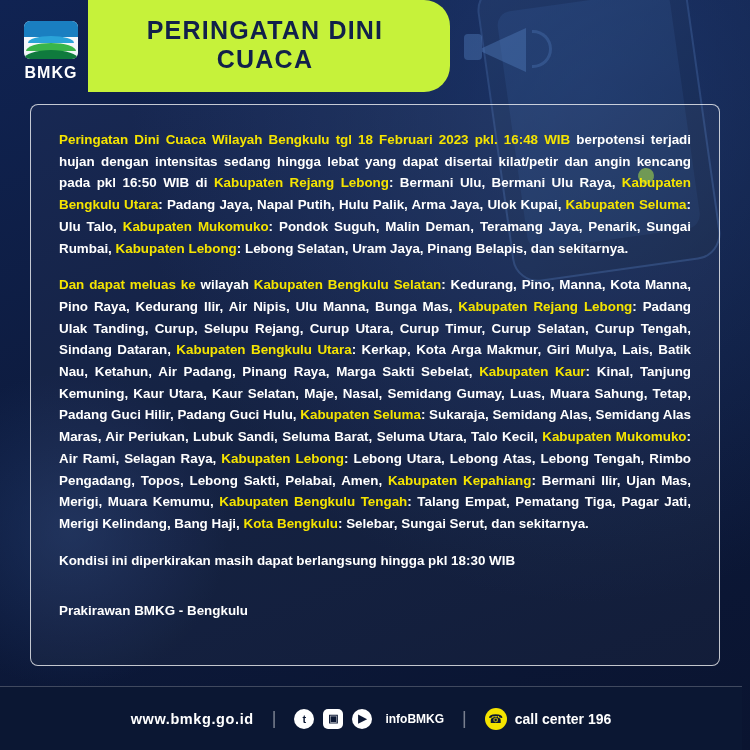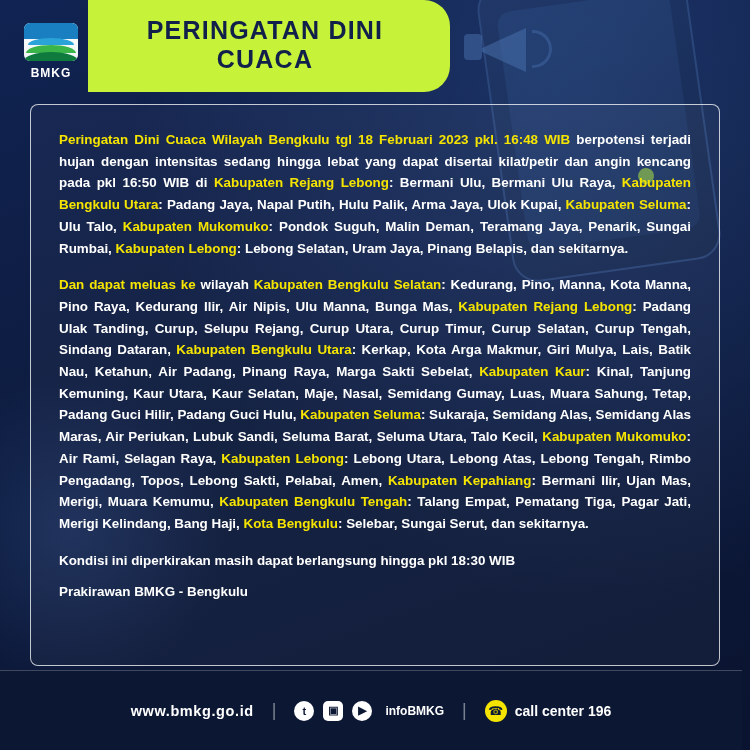--- a/index.html
+++ b/index.html
@@ -99,21 +99,21 @@
     background: linear-gradient(#ffffff, #eef3f7);
     position: relative;
     overflow: hidden;
     display: flex; align-items: flex-end; justify-content: center;
   }
   .logo-mark .sky { position: absolute; left:0; top:0; right:0; height: 16px; background: #1a7fc1; }
   .logo-mark .wave1 { position: absolute; left: 4px; top: 15px; width: 46px; height: 7px; border-radius: 50%/100% 100% 0 0; background: #2aa3d8; }
   .logo-mark .wave2 { position: absolute; left: 2px; top: 22px; width: 50px; height: 8px; border-radius: 50%/100% 100% 0 0; background: #39b54a; }
   .logo-mark .wave3 { position: absolute; left: 0px; top: 29px; width: 54px; height: 9px; border-radius: 50%/100% 100% 0 0; background: #0f7a3d; }
   .logo-text {
-    font-size: 12px; font-weight: bold; letter-spacing: 1px;
+    font-size: 16px; font-weight: bold; letter-spacing: 1px;
     color: #ffffff; margin-top: 5px;
   }
   .title-plate {
     flex: 1;
     background: #c6f23a;
     border-radius: 0 26px 26px 0;
     margin-right: 300px;
     display: flex; flex-direction: column;
     align-items: center; justify-content: center;
     padding: 8px 16px 10px 8px;
@@ -151,28 +151,28 @@
   .note {
     color: #ffffff;
     font-size: 13.4px;
     font-weight: bold;
     margin-top: 18px;
   }
   .signature {
     color: #ffffff;
     font-size: 13.4px;
     font-weight: bold;
-    margin-top: 16px;
+    margin-top: 35px;
   }
 
   
   .footer {
     position: absolute;
     left: 0; right: 8px; bottom: 0;
-    height: 80px;
+    height: 64px;
     background: #0b1733;
     border-top: 1px solid rgba(255,255,255,0.22);
     display: flex;
     align-items: center;
     justify-content: center;
     gap: 18px;
     z-index: 6;
   }
   .footer-site {
     color: #ffffff; font-size: 14.5px; font-weight: bold; letter-spacing: .6px;

